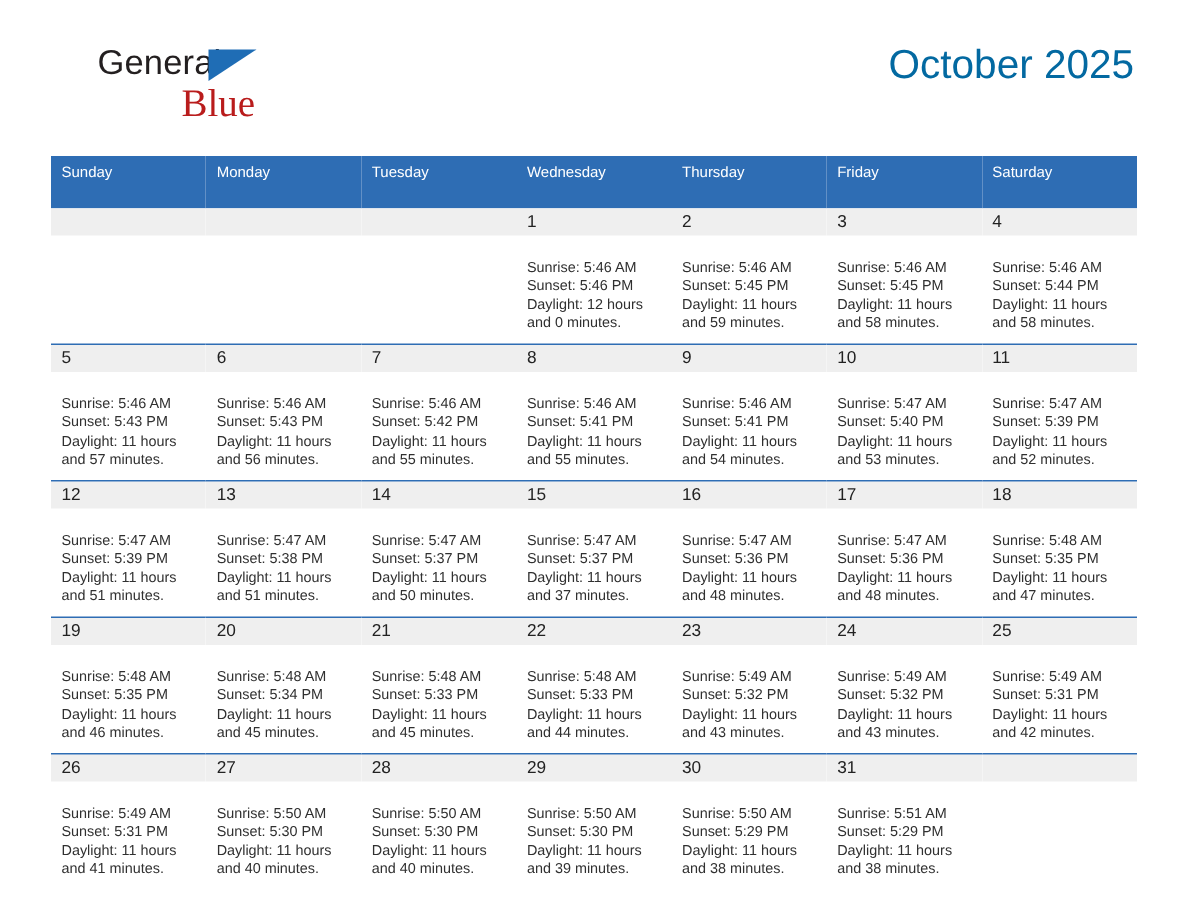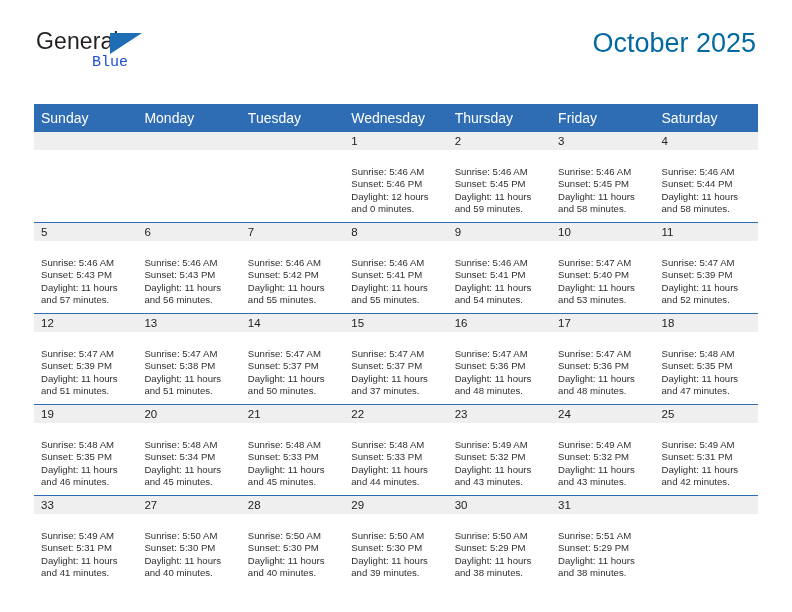--- a/index.html
+++ b/index.html
@@ -15,20 +15,21 @@
     position: relative;
     overflow: hidden;
   }
 
   
   .page-header {
     position: relative;
     height: 72px;
     padding: 22px 35px 0 55px;
     box-sizing: border-box;
+    margin-left: 29px;
   }
   .brand {
     position: absolute;
     left: 36px;
     top: 28px;
     width: 200px;
     height: 56px;
   }
   .brand-general {
     position: absolute;
@@ -45,23 +46,23 @@
     top: 5px;
     width: 0;
     height: 0;
     border-left: 32px solid #1f6db5;
     border-bottom: 21px solid transparent;
   }
   .brand-blue {
     position: absolute;
     left: 56px;
     top: 26px;
-    font-size: 15px;
-    color: #1d4ed8;
-    font-family: Liberation Mono, monospace;
+    font-size: 26px;
+    color: #b91c1c;
+    font-family: Liberation Serif, serif;
   }
 
   .title-block {
     position: absolute;
     right: 36px;
     top: 26px;
     text-align: right;
   }
   .cal-title {
     font-size: 27px;
@@ -87,24 +88,24 @@
     width: 724px;
   }
   table.calendar {
     border-collapse: collapse;
     table-layout: fixed;
     width: 724px;
   }
   table.calendar th {
     background: #2e6db4;
     color: #ffffff;
-    font-size: 14px;
+    font-size: 10px;
     font-weight: normal;
     text-align: left;
-    padding: 6px 0 6px 7px;
+    padding: 6px 0 18px 7px;
     height: 21px;
     box-sizing: border-box;
     width: 103.42px;
   }
   table.calendar td {
     vertical-align: top;
     padding: 0;
     height: 90px;
     border-top: 1.4px solid #2e6db4;
     background: #ffffff;
@@ -478,21 +479,21 @@
                 <div>Sunset: 5:31 PM</div>
                 <div>Daylight: 11 hours</div>
                 <div>and 42 minutes.</div>
               </div>
             </div>
           </td>
         </tr>
         <tr class="week">
           <td>
             <div class="cell-inner">
-              <div class="daynum">33</div>
+              <div class="daynum">26</div>
               <div class="details">
                 <div>Sunrise: 5:49 AM</div>
                 <div>Sunset: 5:31 PM</div>
                 <div>Daylight: 11 hours</div>
                 <div>and 41 minutes.</div>
               </div>
             </div>
           </td>
           <td>
             <div class="cell-inner">

